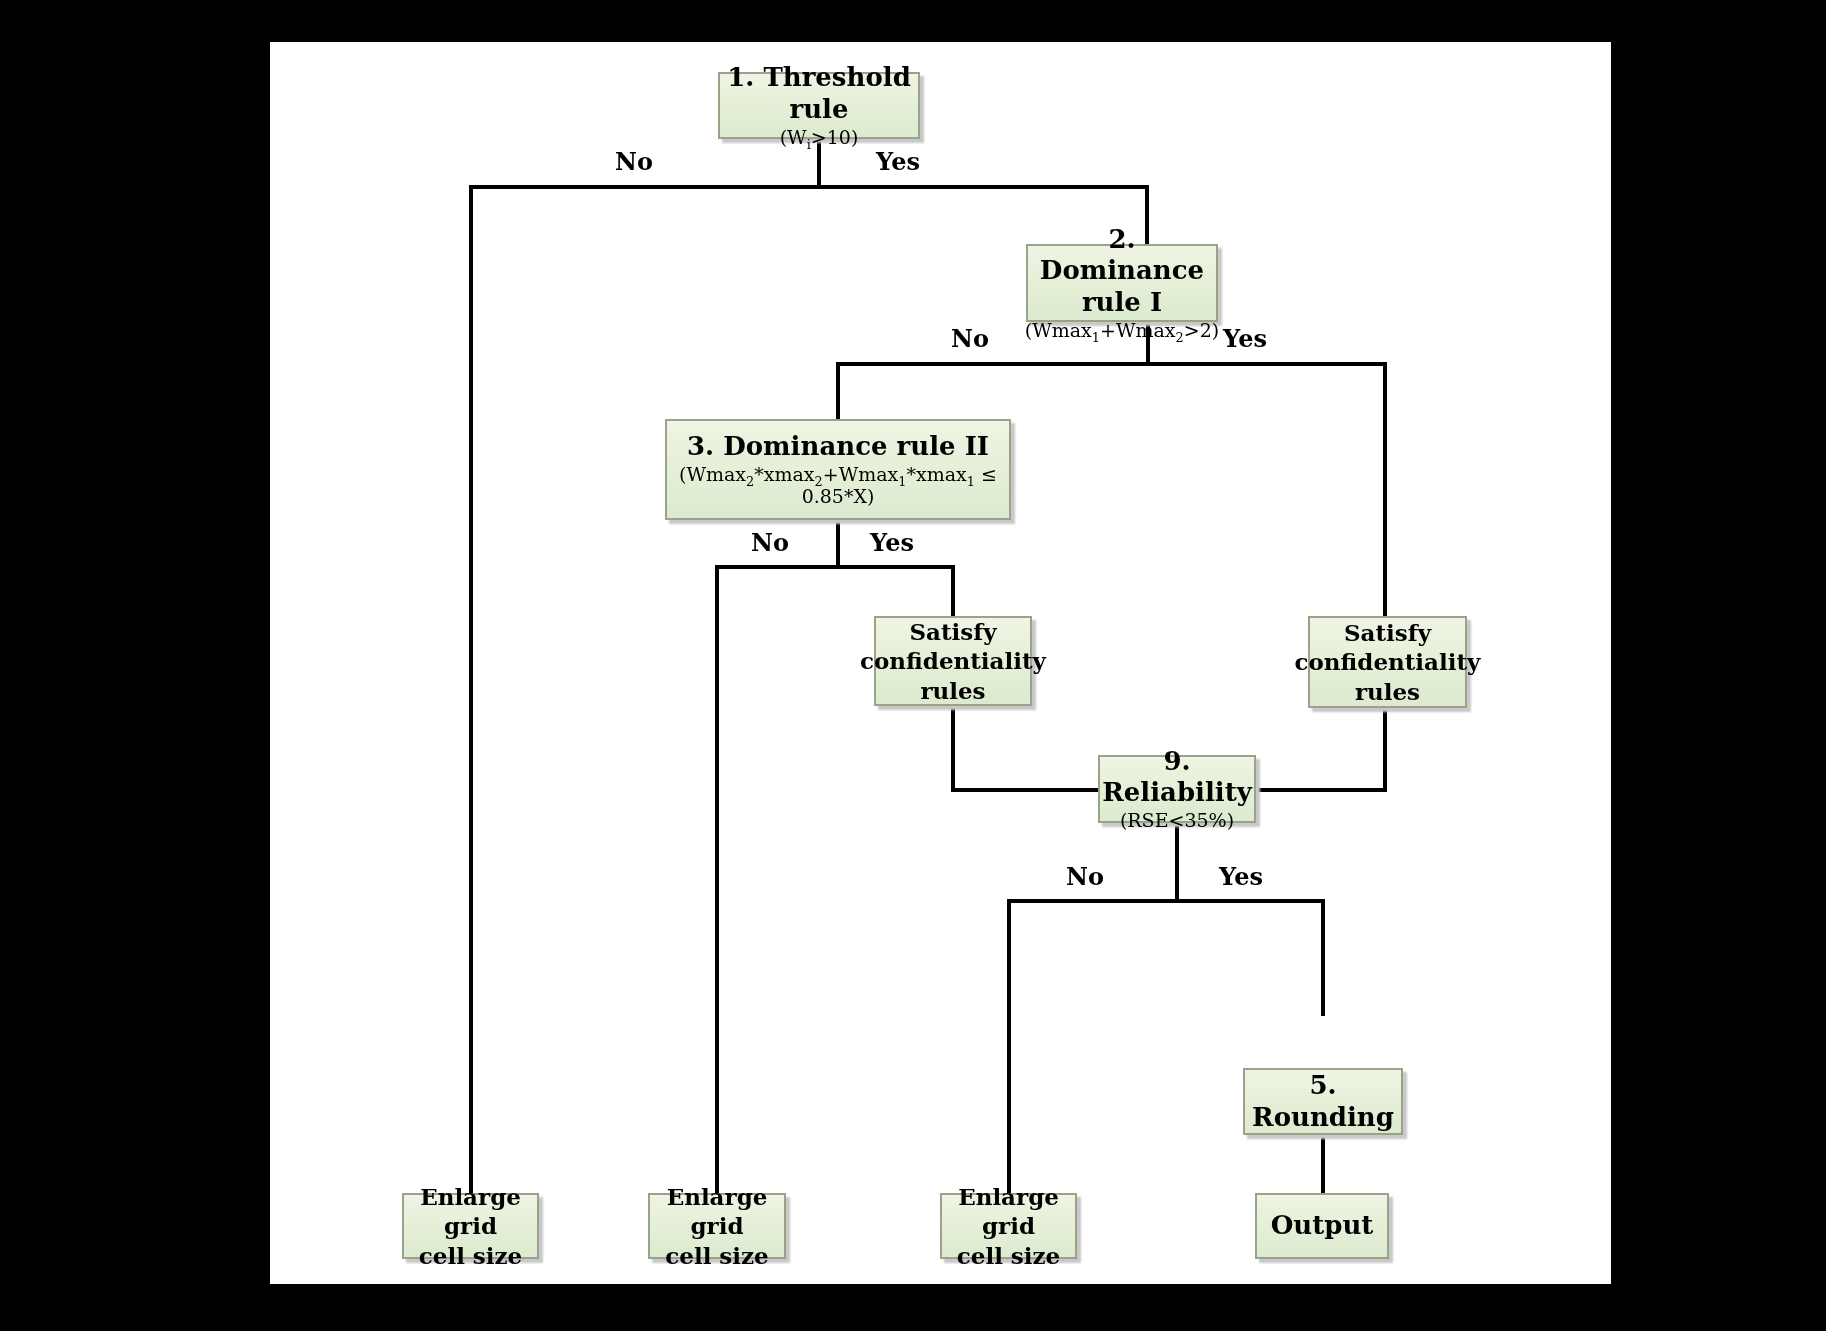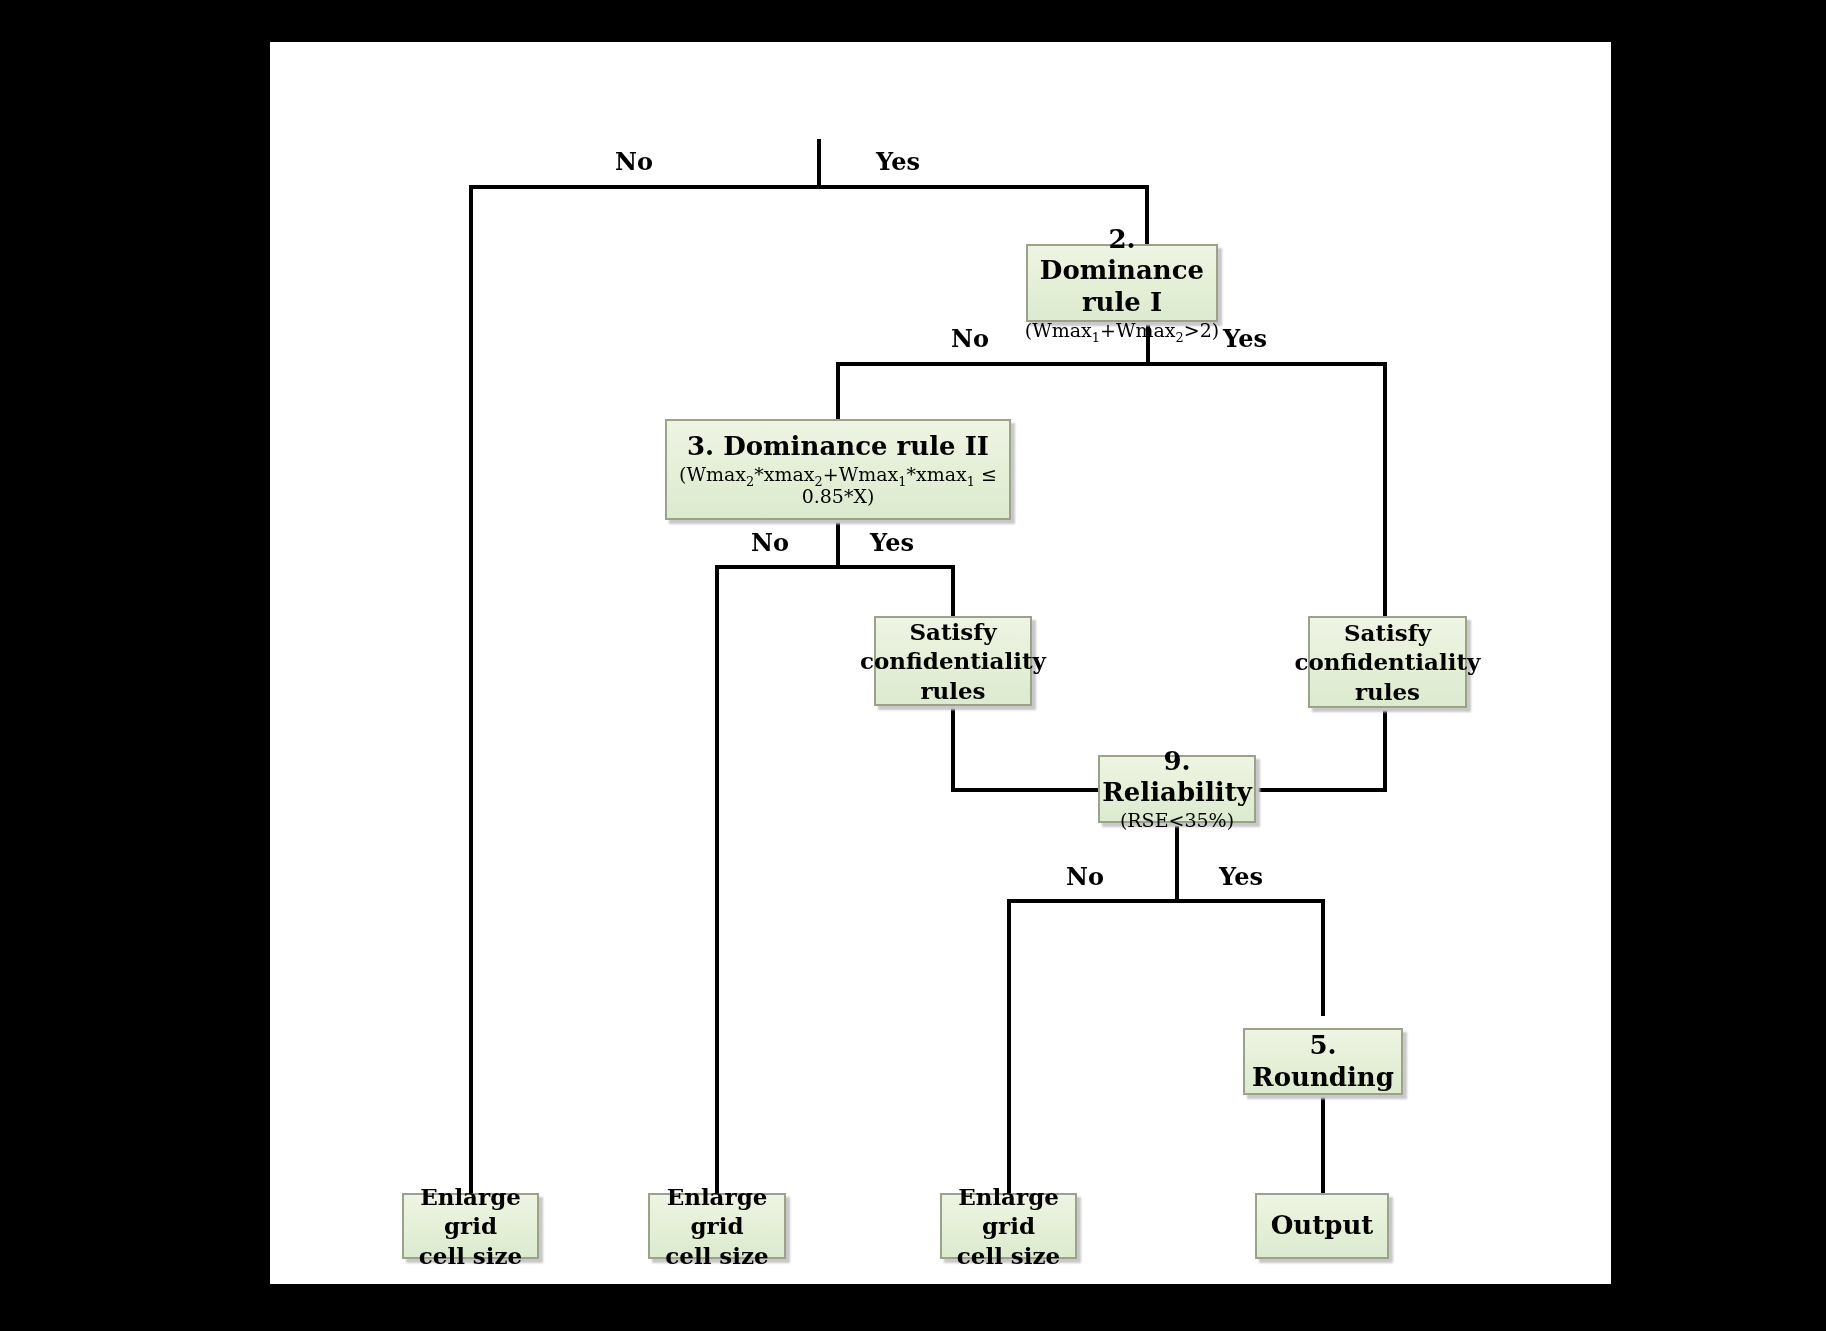--- a/index.html
+++ b/index.html
@@ -76,20 +76,24 @@
 
   <div class="edge-label" style="left:364px; top:105px;">No</div>
   <div class="edge-label" style="left:628px; top:105px;">Yes</div>
   <div class="edge-label" style="left:700px; top:282px;">No</div>
   <div class="edge-label" style="left:975px; top:282px;">Yes</div>
   <div class="edge-label" style="left:500px; top:486px;">No</div>
   <div class="edge-label" style="left:622px; top:486px;">Yes</div>
   <div class="edge-label" style="left:815px; top:820px;">No</div>
   <div class="edge-label" style="left:971px; top:820px;">Yes</div>
 
+  <div class="node" style="left:448px; top:30px; width:202px; height:67px;">
+    <div class="node-title">1. Threshold rule</div>
+    <div class="node-formula"><span>(W</span><sub>i</sub><span>&gt;10)</span></div>
+  </div>
 
   <div class="node" style="left:756px; top:202px; width:192px; height:78px;">
     <div class="node-title">2. Dominance rule I</div>
     <div class="node-formula"><span>(Wmax</span><sub>1</sub><span>+Wmax</span><sub>2</sub><span>&gt;2)</span></div>
   </div>
 
   <div class="node" style="left:395px; top:377px; width:346px; height:101px;">
     <div class="node-title">3. Dominance rule II</div>
     <div class="node-formula"><span>(Wmax</span><sub>2</sub><span>*xmax</span><sub>2</sub><span>+Wmax</span><sub>1</sub><span>*xmax</span><sub>1</sub><span> ≤ 0.85*X)</span></div>
   </div>
@@ -104,21 +108,21 @@
     <div class="node-title small">Satisfy
 confidentiality
 rules</div>
   </div>
 
   <div class="node" style="left:828px; top:713px; width:158px; height:68px;">
     <div class="node-title">9. Reliability</div>
     <div class="node-formula"><span>(RSE&lt;35%)</span></div>
   </div>
 
-  <div class="node" style="left:973px; top:986px; width:160px; height:67px;">
+  <div class="node" style="left:973px; top:1026px; width:160px; height:67px;">
     <div class="node-title">5. Rounding</div>
   </div>
 
   <div class="node" style="left:132px; top:1151px; width:137px; height:66px;">
     <div class="node-title small">Enlarge grid
 cell size</div>
   </div>
 
   <div class="node" style="left:378px; top:1151px; width:138px; height:66px;">
     <div class="node-title small">Enlarge grid

